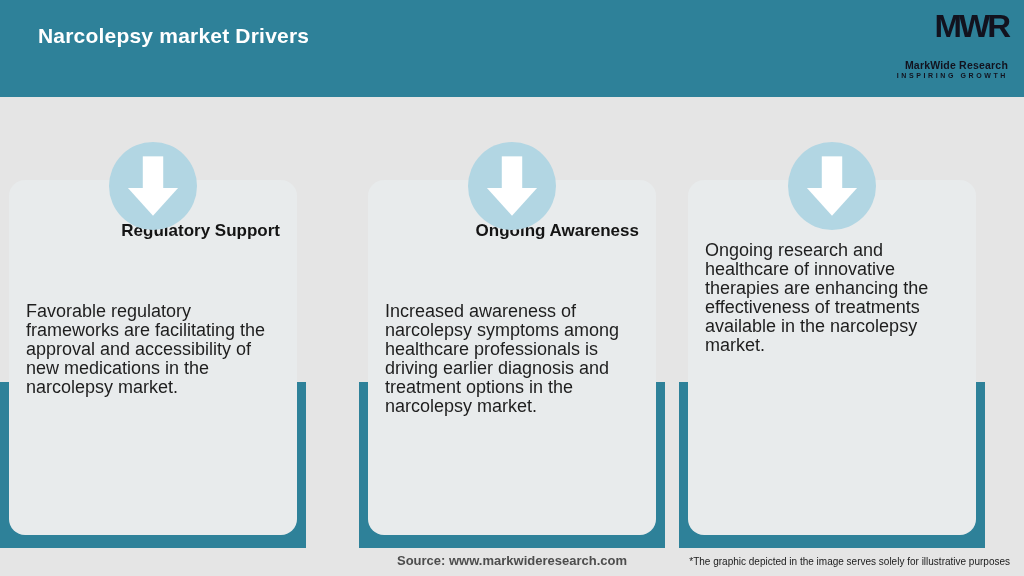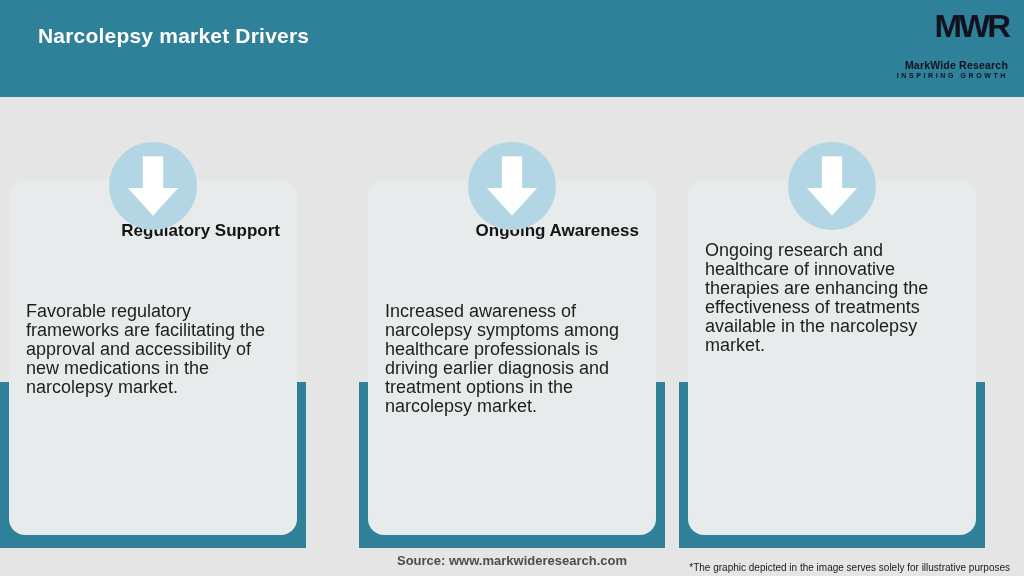--- a/index.html
+++ b/index.html
@@ -64,21 +64,21 @@
     display:flex;align-items:center;justify-content:center;
   }
   .circle svg{display:block;margin-top:2px;}
   
   .source{
     position:absolute;left:0;top:553px;width:1024px;text-align:center;
     font-size:13px;font-weight:bold;color:#4D4D4D;
   }
   .disclaimer{
     position:absolute;right:14px;top:556px;
-    font-size:10px;color:#1A1A1A;margin-top:6px;
+    font-size:10px;color:#1A1A1A;
   }
 </style>
 </head>
 <body>
 
 <div class="page">
 
   <div class="header">
     <div class="header-title">Narcolepsy market Drivers</div>
     <div class="logo">

